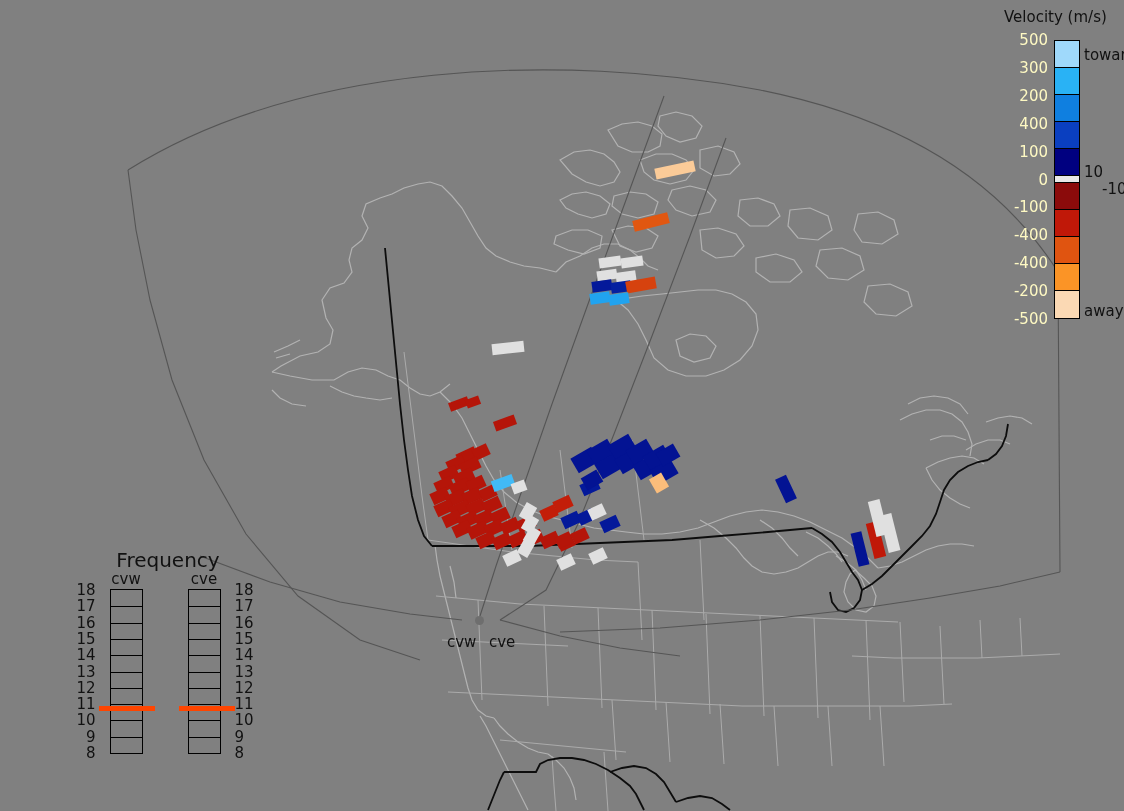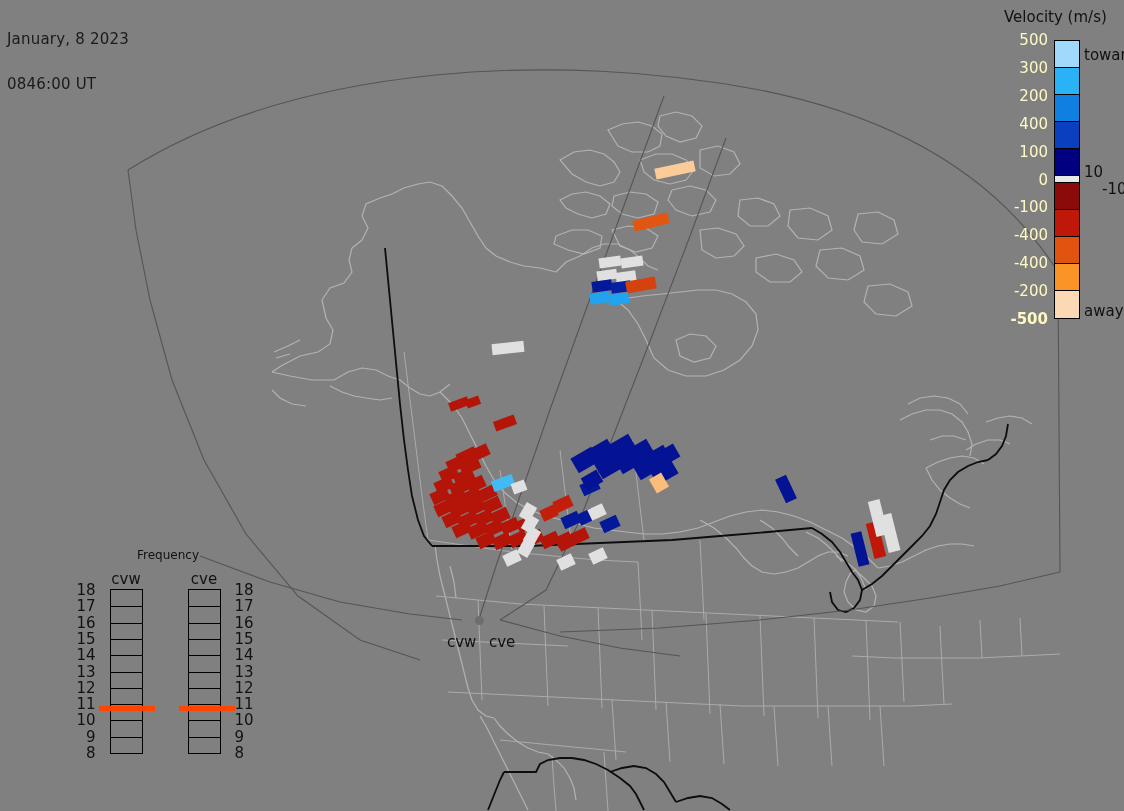--- a/index.html
+++ b/index.html
@@ -28,21 +28,21 @@
   #cbar-box .seg{width:100%;box-sizing:border-box;border-bottom:1px solid #000;}
   #cbar-box .seg:last-child{border-bottom:none;}
   .cbar-tick{position:absolute;right:76px;font-size:15px;color:#fef9c3;
     text-align:right;white-space:nowrap;transform:translateY(-50%);}
   .cbar-side{position:absolute;left:80px;font-size:15px;color:#111;
     white-space:nowrap;transform:translateY(-50%);}
 
   
   #freq{position:absolute;left:88px;top:548px;width:160px;height:240px;}
   #freq-title{position:absolute;left:0;top:0;width:160px;text-align:center;
-    font-size:12px;color:#111;}
+    font-size:20px;color:#111;}
   .freq-col{position:absolute;top:22px;width:60px;}
   .freq-col.west{left:8px;}
   .freq-col.east{left:86px;}
   .freq-head{text-align:center;font-size:15px;color:#111;height:19px;line-height:19px;}
   .freq-bar{position:relative;width:33px;height:165px;border:1px solid #000;
     box-sizing:border-box;margin:0 auto;}
   .freq-bar .rung{position:absolute;left:0;width:100%;height:0;
     border-top:1px solid #000;}
   .freq-bar .marker{position:absolute;height:5px;background:#ff4500;}
   .freq-col.west .freq-bar .marker{left:-12px;width:56px;}
@@ -55,24 +55,20 @@
   
   .site-label{position:absolute;font-size:15px;color:#111;white-space:nowrap;}
   .site-dot{position:absolute;width:9px;height:9px;border-radius:50%;
     background:#6e6e6e;}
 </style>
 </head>
 <body>
 
 <div id="stage">
 
-  <div id="timestamp">
-    <div>January, 8 2023</div>
-    <div>0846:00 UT</div>
-  </div>
 
   <svg id="mapsvg" viewBox="0 0 1124 811" preserveAspectRatio="none">
 
     <g fill="none" stroke="#b2b2b2" stroke-width="1.2">
 
       <path d="M272 372 L281 366 L300 356 L318 352 L330 344 L333 330 L326 318 L322 300 L330 288 L344 283
                L352 272 L349 260 L352 248 L362 240 L368 228 L362 216 L366 204 L380 198 L392 194 L404 188
                L418 184 L430 182 L442 186 L452 196 L462 208 L470 222 L478 236 L486 248 L496 256 L510 262
                L524 266 L540 268 L556 272"></path>
       <path d="M272 372 L290 376 L312 380 L334 380 L348 372 L362 368 L376 370 L388 376 L400 380 L410 388
@@ -315,21 +311,21 @@
         <div class="cbar-tick" style="top: 32px;">500</div>
         <div class="cbar-tick" style="top: 59.9px;">300</div>
         <div class="cbar-tick" style="top: 87.8px;">200</div>
         <div class="cbar-tick" style="top: 115.7px;">400</div>
         <div class="cbar-tick" style="top: 143.6px;">100</div>
         <div class="cbar-tick" style="top: 171.5px;">0</div>
         <div class="cbar-tick" style="top: 199.4px;">-100</div>
         <div class="cbar-tick" style="top: 227.3px;">-400</div>
         <div class="cbar-tick" style="top: 255.2px;">-400</div>
         <div class="cbar-tick" style="top: 283.1px;">-200</div>
-        <div class="cbar-tick" style="top: 311px; font-weight: bold;">-500</div>
+        <div class="cbar-tick" style="top: 311px;">-500</div>
       </div>
     <div id="cbar-sides">
         <div class="cbar-side" style="top: 47px;">toward</div>
         <div class="cbar-side" style="top: 164px;">10</div>
         <div class="cbar-side" style="top: 181px; margin-left: 18px;">-10</div>
         <div class="cbar-side" style="top: 303px;">away</div>
       </div>
   </div>
 
   <div id="freq">

